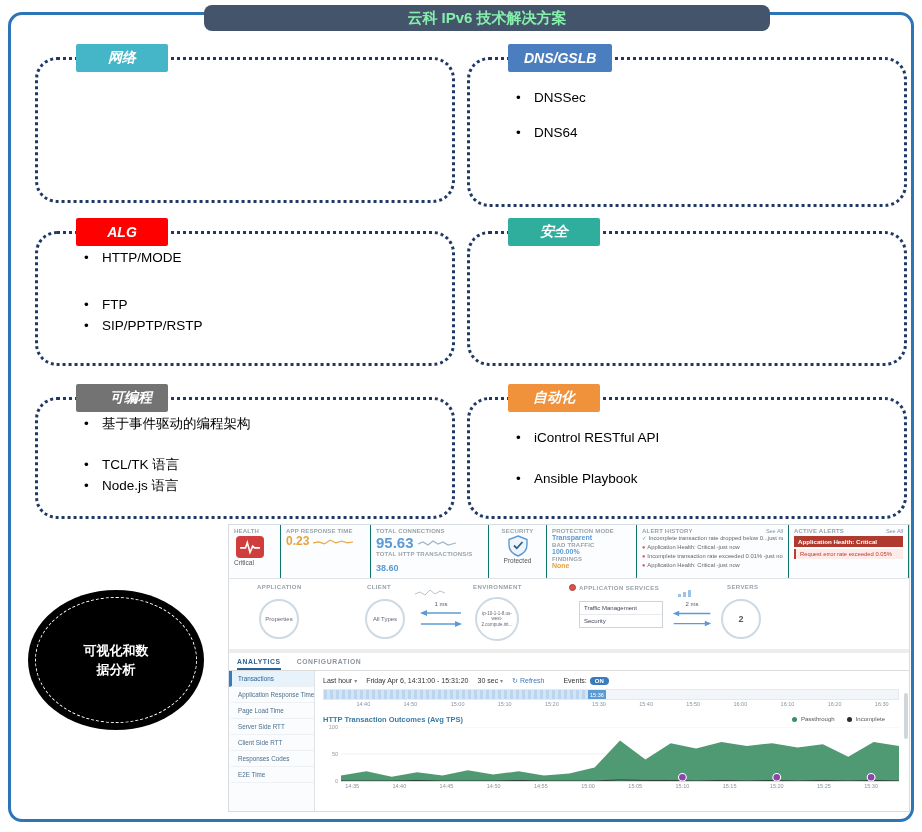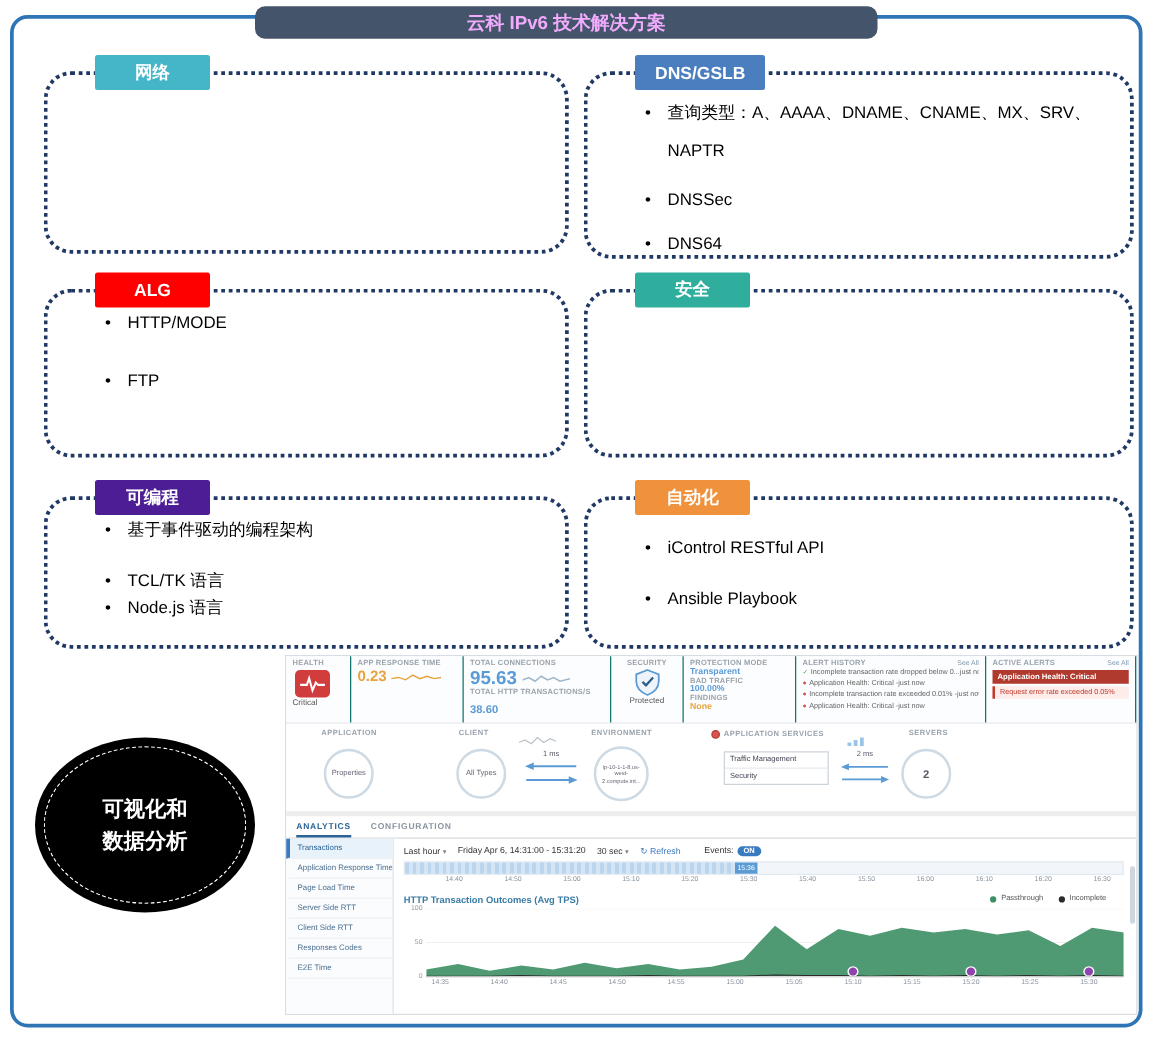--- a/index.html
+++ b/index.html
@@ -1,42 +1,42 @@
 <!DOCTYPE html>
 <html><head>
 <meta charset="utf-8">
 <style>
   html,body{margin:0;padding:0;}
   body{width:922px;height:832px;background:#fff;font-family:"Liberation Sans",sans-serif;position:relative;overflow:hidden;}
   .page{position:absolute;inset:0;}
 
   
   .frame{position:absolute;left:8px;top:12px;right:8px;bottom:10px;border:3px solid #2e75b6;border-radius:14px;background:#fff;}
-  .title-banner{position:absolute;left:204px;top:5px;width:498px;height:26px;border-radius:8px;display:flex;align-items:center;justify-content:center;color:#f0abfc;font-size:15px;font-weight:bold;z-index:6;background:#44546a;text-align:center;}
+  .title-banner{position:absolute;left:204px;top:5px;width:566px;height:26px;border-radius:8px;display:flex;align-items:center;justify-content:center;color:#86efac;font-size:15px;font-weight:bold;z-index:6;background:#44546a;text-align:center;}
 
   
   .feature-box{position:absolute;border:3.5px dotted #203864;border-radius:22px;background:#fff;box-sizing:border-box;z-index:3;}
   #box-0{left:35px;top:57px;width:420px;height:146px;}
   #box-1{left:467px;top:57px;width:440px;height:150px;}
   #box-2{left:35px;top:231px;width:420px;height:135px;}
   #box-3{left:467px;top:231px;width:440px;height:135px;}
   #box-4{left:35px;top:397px;width:420px;height:122px;}
   #box-5{left:467px;top:397px;width:440px;height:122px;}
-  .box-label{position:absolute;top:-16px;left:38px;min-width:92px;height:24px;padding:14px 16px;color:#fff;font-weight:bold;font-size:14px;display:flex;align-items:center;justify-content:center;border-radius:2px;box-sizing:border-box;}
+  .box-label{position:absolute;top:-16px;left:38px;min-width:92px;height:24px;padding:14px 16px;color:#fff;font-weight:bold;font-size:14px;display:flex;align-items:center;justify-content:center;border-radius:2px;box-sizing:border-box;font-style:italic;}
   .bullets{list-style:none;margin:0;padding:14px 28px 0 46px;}
   .bullets li{position:relative;padding-left:18px;font-size:13.5px;color:#000;line-height:1.55;}
   .bullets li::before{content:"•";position:absolute;left:0;top:0;}
   .lh-loose{line-height:2.3 !important;}
   .mt-14{margin-top:14px;}
   .mt-20{margin-top:20px;} .mt-22{margin-top:22px;} .mt-26{margin-top:26px;}
 
   
   .viz-ellipse{position:absolute;left:28px;top:590px;width:176px;height:140px;background:#000;border-radius:50%;display:flex;align-items:center;justify-content:center;z-index:3;}
   .viz-ellipse::before{content:"";position:absolute;inset:7px;border:1.5px dashed #fff;border-radius:50%;}
-  .viz-label{width:72px;color:#fff;font-size:17px;font-weight:600;text-align:center;line-height:1.5;}
+  .viz-label{width:72px;color:#fff;font-size:13px;font-weight:600;text-align:center;line-height:1.5;}
 
   
   .dashboard{position:absolute;left:228px;top:524px;width:682px;height:288px;background:#fff;border:1px solid #d8dde2;box-sizing:border-box;display:flex;flex-direction:column;z-index:4;}
   .metrics{display:flex;height:54px;border-bottom:1px solid #e3e6e9;background:#fcfdfe;box-sizing:border-box;}
   .m-sec{box-sizing:border-box;padding:3px 5px;border-right:1px solid #0f766e;overflow:hidden;}
   .m-cap{font-size:6px;font-weight:bold;color:#9aa3ab;letter-spacing:.2px;white-space:nowrap;}
   .sec-health{width:52px;} .sec-art{width:90px;} .sec-tc{width:118px;}
   .sec-security{width:58px;text-align:center;} .sec-protection{width:90px;}
   .sec-history{width:152px;} .sec-active{flex:1;}
   .health-icon{width:28px;height:22px;background:#d13c3c;border-radius:4px;display:flex;align-items:center;justify-content:center;margin:2px 0 1px 2px;}
@@ -113,44 +113,44 @@
     <div class="box-label" style="background: rgb(69, 181, 200);">
         <span>网络</span>
       </div>
   </div>
 
   <div class="feature-box" id="box-1">
     <div class="box-label" style="background: rgb(74, 126, 191);">
         <span>DNS/GSLB</span>
       </div>
     <ul class="bullets">
-      <li class="lh-loose">查询类型：A、AAAA、DNAME、CNAME、MX、SRV、NAPTR</li>
       <li class="mt-14">DNSSec</li>
       <li class="mt-14">DNS64</li>
     </ul>
   </div>
 
   <div class="feature-box" id="box-2">
     <div class="box-label" style="background: rgb(254, 0, 0);">
         <span>ALG</span>
       </div>
     <ul class="bullets">
       <li>HTTP/MODE</li>
       <li class="mt-26">FTP</li>
+      <li>SIP/PPTP/RSTP</li>
     </ul>
   </div>
 
   <div class="feature-box" id="box-3">
     <div class="box-label" style="background: rgb(47, 174, 158);">
         <span>安全</span>
       </div>
   </div>
 
   <div class="feature-box" id="box-4">
-    <div class="box-label" style="background: #4c1d95;">
+    <div class="box-label" style="background: #737373; justify-content: flex-end;">
         <span>可编程</span>
       </div>
     <ul class="bullets">
       <li>基于事件驱动的编程架构</li>
       <li class="mt-20">TCL/TK 语言</li>
       <li>Node.js 语言</li>
     </ul>
   </div>
 
   <div class="feature-box" id="box-5">

